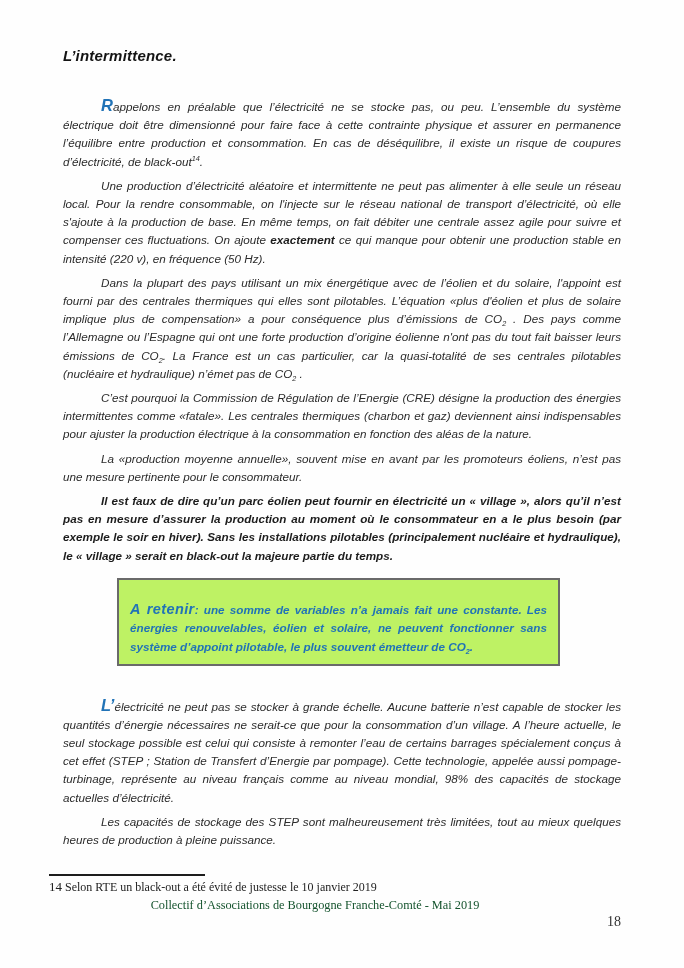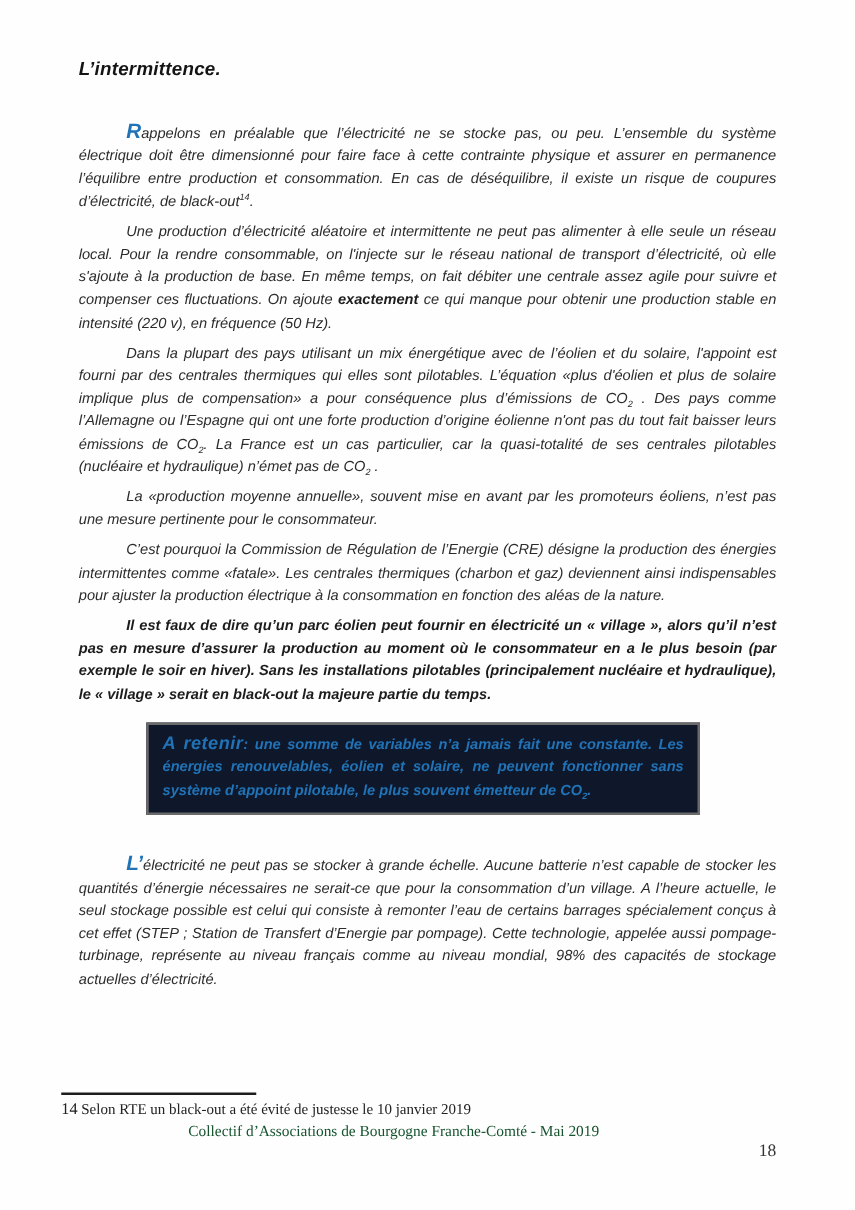--- a/index.html
+++ b/index.html
@@ -48,22 +48,22 @@
   b.inline-bold{font-weight:bold;color:#1e1e1e;}
   .para.bold-para{
     font-weight:bold;
     color:#1c1c1c;
   }
   .callout{
     box-sizing:border-box;
     width:443px;
     margin:13px 0 0 54px;
     border:2px solid #6a6a6a;
-    padding:6px 11px 7px 11px;
-    background:#0f172a;
+    padding:20px 11px 7px 11px;
+    background:#bef264;
   }
   .callout-text{
     font-size:11.7px;
     line-height:18.6px;
     text-align:justify;
     font-weight:bold;
     color:#2173b7;
     margin:0;
   }
   .callout-label{
@@ -112,33 +112,34 @@
   <div class="content">
 
     <h1 class="doc-heading">L’intermittence.</h1>
 
     <p class="para first-after-heading"><span class="dropcap">R</span><span>appelons en préalable que l’électricité ne se stocke pas, ou peu. L’ensemble du système électrique doit être dimensionné pour faire face à cette contrainte physique et assurer en permanence l’équilibre entre production et consommation. En cas de déséquilibre, il existe un risque de coupures d’électricité, de black-out</span><sup>14</sup><span>.</span></p>
 
     <p class="para"><span>Une production d’électricité aléatoire et intermittente ne peut pas alimenter à elle seule un réseau local. Pour la rendre consommable, on l'injecte sur le réseau national de transport d’électricité, où elle s'ajoute à la production de base. En même temps, on fait débiter une centrale assez agile pour suivre et compenser ces fluctuations. On ajoute </span><b class="inline-bold">exactement</b><span> ce qui manque pour obtenir une production stable en intensité (220 v), en fréquence (50 Hz).</span></p>
 
     <p class="para"><span>Dans la plupart des pays utilisant un mix énergétique avec de l’éolien et du solaire, l'appoint est fourni par des centrales thermiques qui elles sont pilotables. L’équation «plus d'éolien et plus de solaire implique plus de compensation» a pour conséquence plus d’émissions de CO</span><sub>2</sub><span> . Des pays comme l’Allemagne ou l’Espagne qui ont une forte production d’origine éolienne n'ont pas du tout fait baisser leurs émissions de CO</span><sub>2</sub><span>. La France est un cas particulier, car la quasi-totalité de ses centrales pilotables (nucléaire et hydraulique) n’émet pas de CO</span><sub>2</sub><span> .</span></p>
 
+    <p class="para">C’est pourquoi la Commission de Régulation de l’Energie (CRE) désigne la production des énergies intermittentes comme «fatale». Les centrales thermiques (charbon et gaz) deviennent ainsi indispensables pour ajuster la production électrique à la consommation en fonction des aléas de la nature.</p>
+
     <p class="para">La «production moyenne annuelle», souvent mise en avant par les promoteurs éoliens, n’est pas une mesure pertinente pour le consommateur.</p>
-
-    <p class="para">C’est pourquoi la Commission de Régulation de l’Energie (CRE) désigne la production des énergies intermittentes comme «fatale». Les centrales thermiques (charbon et gaz) deviennent ainsi indispensables pour ajuster la production électrique à la consommation en fonction des aléas de la nature.</p>
 
     <p class="para bold-para">Il est faux de dire qu’un parc éolien peut fournir en électricité un « village », alors qu’il n’est pas en mesure d’assurer la production au moment où le consommateur en a le plus besoin (par exemple le soir en hiver). Sans les installations pilotables (principalement nucléaire et hydraulique), le « village » serait en black-out la majeure partie du temps.</p>
 
     <div class="callout">
       <p class="callout-text"><span class="callout-label">A retenir</span><span>: une somme de variables n’a jamais fait une constante. Les énergies renouvelables, éolien et solaire, ne peuvent fonctionner sans système d’appoint pilotable, le plus souvent émetteur de CO</span><sub>2</sub><span>.</span></p>
     </div>
 
 
     <p class="para first-after-heading"><span class="dropcap">L’</span><span>électricité ne peut pas se stocker à grande échelle. Aucune batterie n’est capable de stocker les quantités d’énergie nécessaires ne serait-ce que pour la consommation d’un village. A l’heure actuelle, le seul stockage possible est celui qui consiste à remonter l’eau de certains barrages spécialement conçus à cet effet (STEP ; Station de Transfert d’Energie par pompage). Cette technologie, appelée aussi pompage-turbinage, représente au niveau français comme au niveau mondial, 98% des capacités de stockage actuelles d’électricité.</span></p>
 
+    <p class="para">Les capacités de stockage des STEP sont malheureusement très limitées, tout au mieux quelques heures de production à pleine puissance.</p>
 
   </div>
 
   <div class="footnote-area">
     <div class="footnote-sep"></div>
     <div class="footnote-line"><span class="footnote-marker">14</span><span> Selon RTE un black-out a été évité de justesse le 10 janvier 2019</span></div>
     <div class="footer-credit">Collectif d’Associations de Bourgogne Franche-Comté  - Mai 2019</div>
     <div class="page-number">18</div>
   </div>
 </div>

